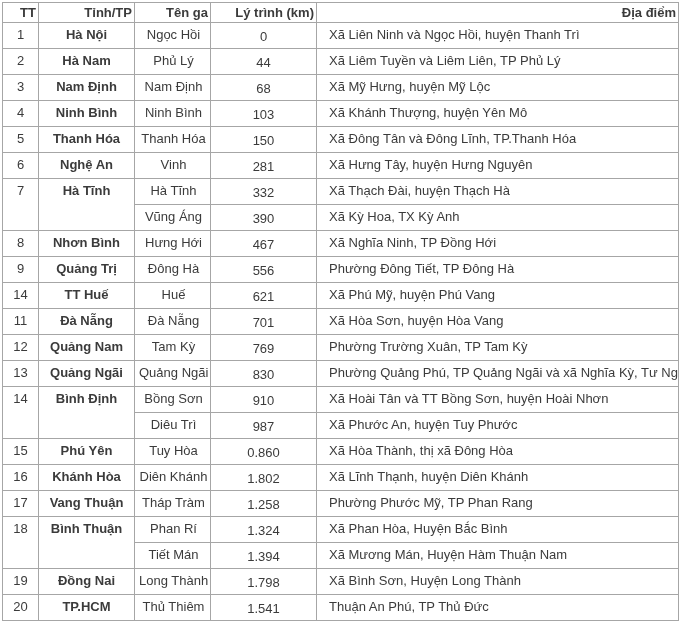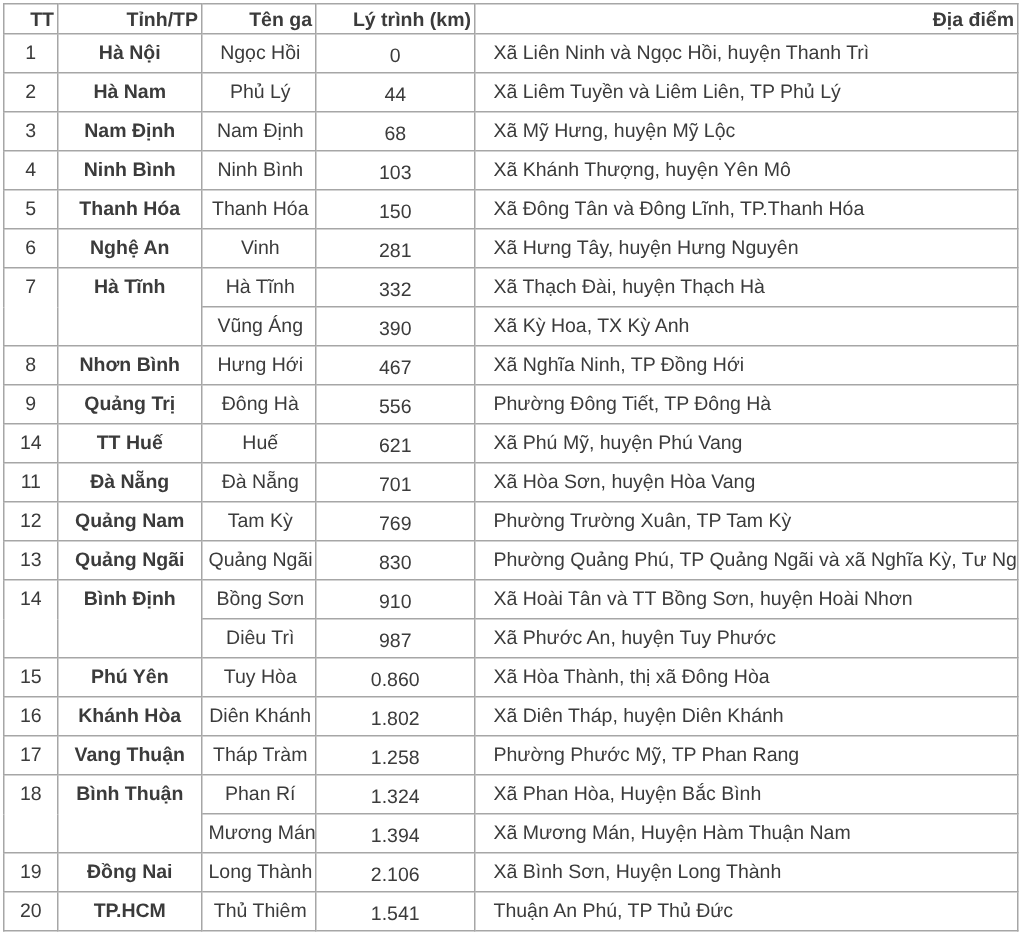--- a/index.html
+++ b/index.html
@@ -198,48 +198,48 @@
       <td class="prov">Phú Yên</td>
       <td class="sta">Tuy Hòa</td>
       <td class="km">0.860</td>
       <td class="loc">Xã Hòa Thành, thị xã Đông Hòa</td>
     </tr>
     <tr class="row">
       <td class="tt">16</td>
       <td class="prov">Khánh Hòa</td>
       <td class="sta">Diên Khánh</td>
       <td class="km">1.802</td>
-      <td class="loc">Xã Diên Tháp, huyện Diên Khánh</td>
+      <td class="loc">Xã Lĩnh Thạnh, huyện Diên Khánh</td>
     </tr>
     <tr class="row">
       <td class="tt">17</td>
       <td class="prov">Vang Thuận</td>
       <td class="sta">Tháp Tràm</td>
       <td class="km">1.258</td>
       <td class="loc">Phường Phước Mỹ, TP Phan Rang</td>
     </tr>
 
     <tr class="row">
       <td class="tt" rowspan="2">18</td>
       <td class="prov" rowspan="2">Bình Thuận</td>
       <td class="sta">Phan Rí</td>
       <td class="km">1.324</td>
       <td class="loc">Xã Phan Hòa, Huyện Bắc Bình</td>
     </tr>
     <tr class="row">
-      <td class="sta">Mương Mán</td>
+      <td class="sta">Tiết Mán</td>
       <td class="km">1.394</td>
       <td class="loc">Xã Mương Mán, Huyện Hàm Thuận Nam</td>
     </tr>
 
     <tr class="row">
       <td class="tt">19</td>
       <td class="prov">Đồng Nai</td>
       <td class="sta">Long Thành</td>
-      <td class="km">2.106</td>
+      <td class="km">1.798</td>
       <td class="loc">Xã Bình Sơn, Huyện Long Thành</td>
     </tr>
     <tr class="row">
       <td class="tt">20</td>
       <td class="prov">TP.HCM</td>
       <td class="sta">Thủ Thiêm</td>
       <td class="km">1.541</td>
       <td class="loc">Thuận An Phú, TP Thủ Đức</td>
     </tr>
   </tbody>

